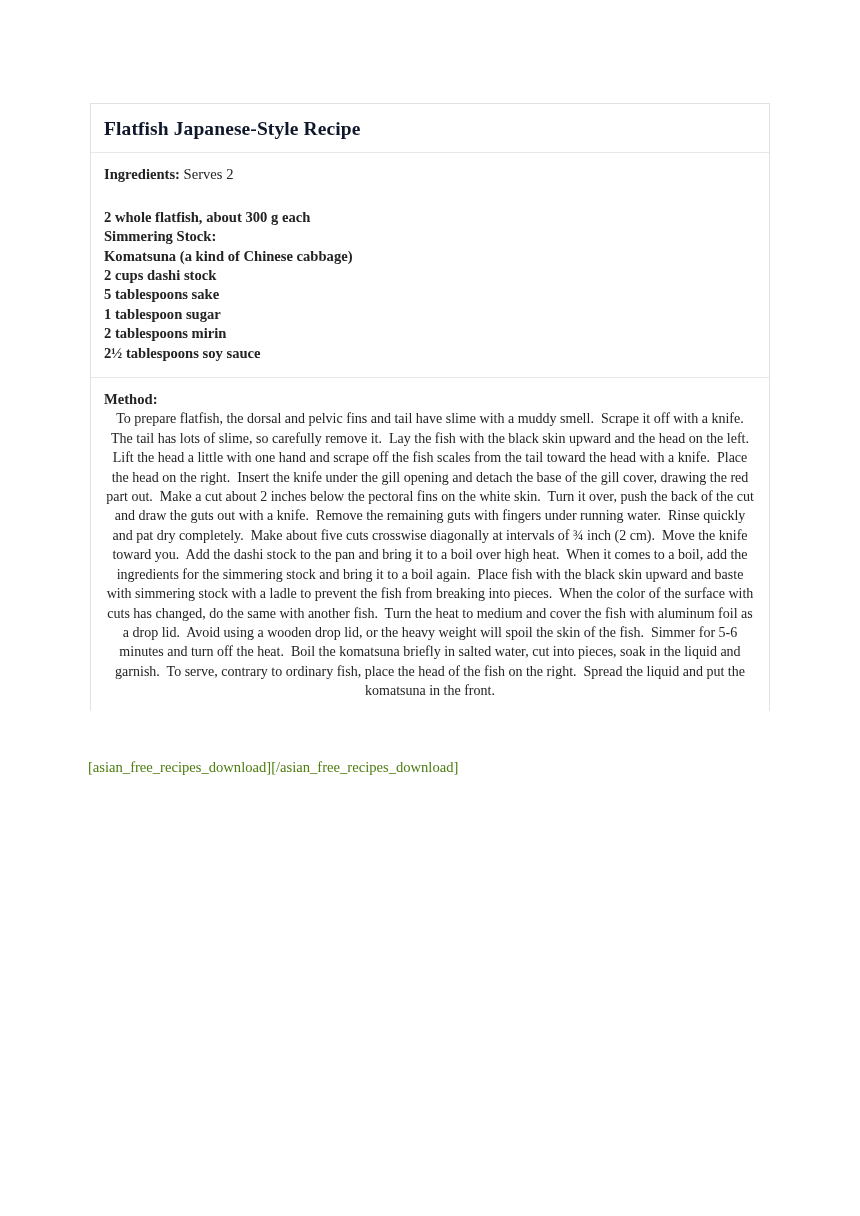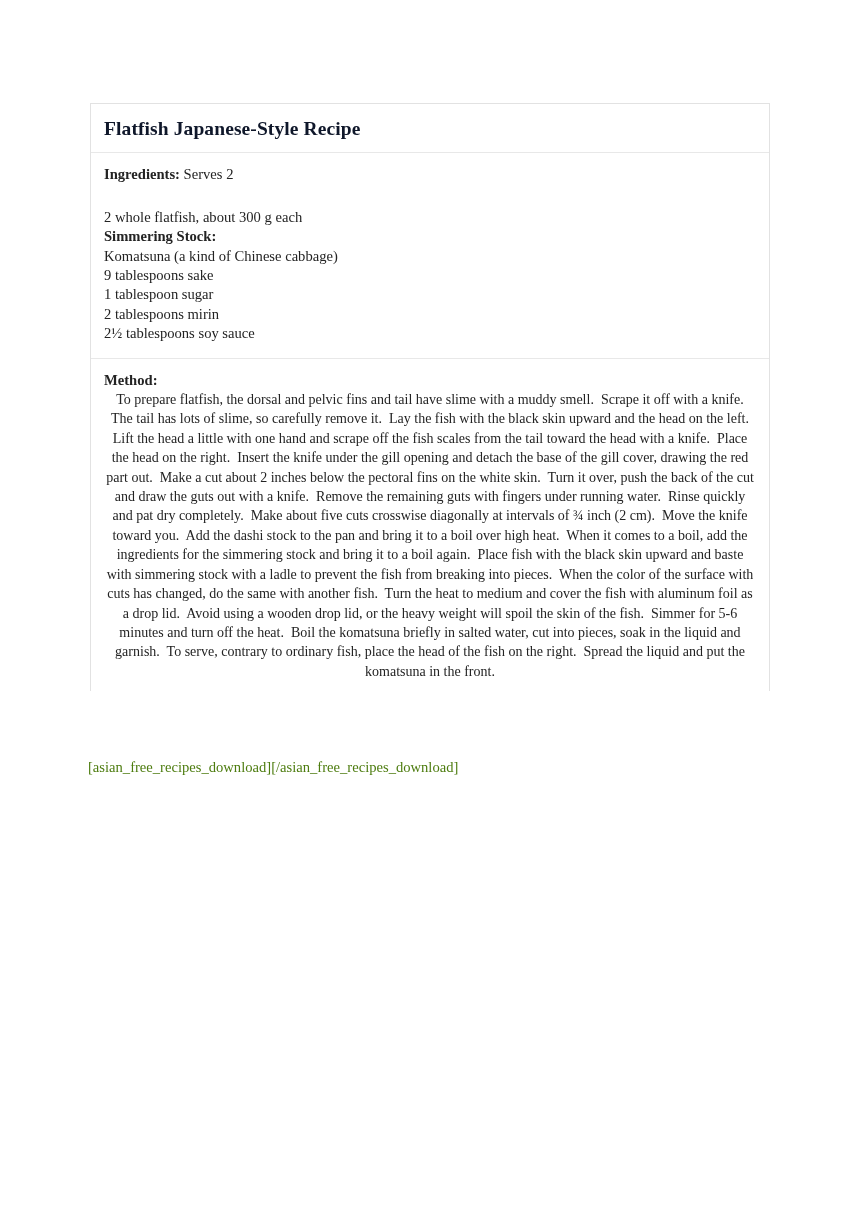--- a/index.html
+++ b/index.html
@@ -61,20 +61,21 @@
   .ingredients-head .label {
     font-weight: bold;
   }
   .spacer-line {
     height: 19.4px;
   }
   .ing-line {
     font-size: 14.6px;
     line-height: 19.4px;
     white-space: pre-wrap;
+    font-weight: bold;
   }
   .ing-line.bold {
     font-weight: bold;
   }
   .method-head {
     font-size: 14.6px;
     line-height: 19.4px;
     font-weight: bold;
     margin: 0 0 0 0;
   }
@@ -107,21 +108,22 @@
     </div>
 
     <div class="card-section section-ingredients">
       <div class="ingredients-head">
         <span class="label">Ingredients:</span><span> Serves 2</span>
       </div>
       <div class="spacer-line"></div>
       <div class="ing-line">2 whole flatfish, about 300 g each</div>
       <div class="ing-line bold">Simmering Stock:</div>
       <div class="ing-line">Komatsuna (a kind of Chinese cabbage)</div>
-      <div class="ing-line">9 tablespoons sake</div>
+      <div class="ing-line">2 cups dashi stock</div>
+      <div class="ing-line">5 tablespoons sake</div>
       <div class="ing-line">1 tablespoon sugar</div>
       <div class="ing-line">2 tablespoons mirin</div>
       <div class="ing-line">2½ tablespoons soy sauce</div>
     </div>
 
     <div class="card-section section-method">
       <div class="method-head">Method:</div>
       <p class="method-body">To prepare flatfish, the dorsal and pelvic fins and tail have slime with a muddy smell.  Scrape it off with a knife.  The tail has lots of slime, so carefully remove it.  Lay the fish with the black skin upward and the head on the left.  Lift the head a little with one hand and scrape off the fish scales from the tail toward the head with a knife.  Place the head on the right.  Insert the knife under the gill opening and detach the base of the gill cover, drawing the red part out.  Make a cut about 2 inches below the pectoral fins on the white skin.  Turn it over, push the back of the cut and draw the guts out with a knife.  Remove the remaining guts with fingers under running water.  Rinse quickly and pat dry completely.  Make about five cuts crosswise diagonally at intervals of ¾ inch (2 cm).  Move the knife toward you.  Add the dashi stock to the pan and bring it to a boil over high heat.  When it comes to a boil, add the ingredients for the simmering stock and bring it to a boil again.  Place fish with the black skin upward and baste with simmering stock with a ladle to prevent the fish from breaking into pieces.  When the color of the surface with cuts has changed, do the same with another fish.  Turn the heat to medium and cover the fish with aluminum foil as a drop lid.  Avoid using a wooden drop lid, or the heavy weight will spoil the skin of the fish.  Simmer for 5-6 minutes and turn off the heat.  Boil the komatsuna briefly in salted water, cut into pieces, soak in the liquid and garnish.  To serve, contrary to ordinary fish, place the head of the fish on the right.  Spread the liquid and put the komatsuna in the front.</p>
     </div>
 

